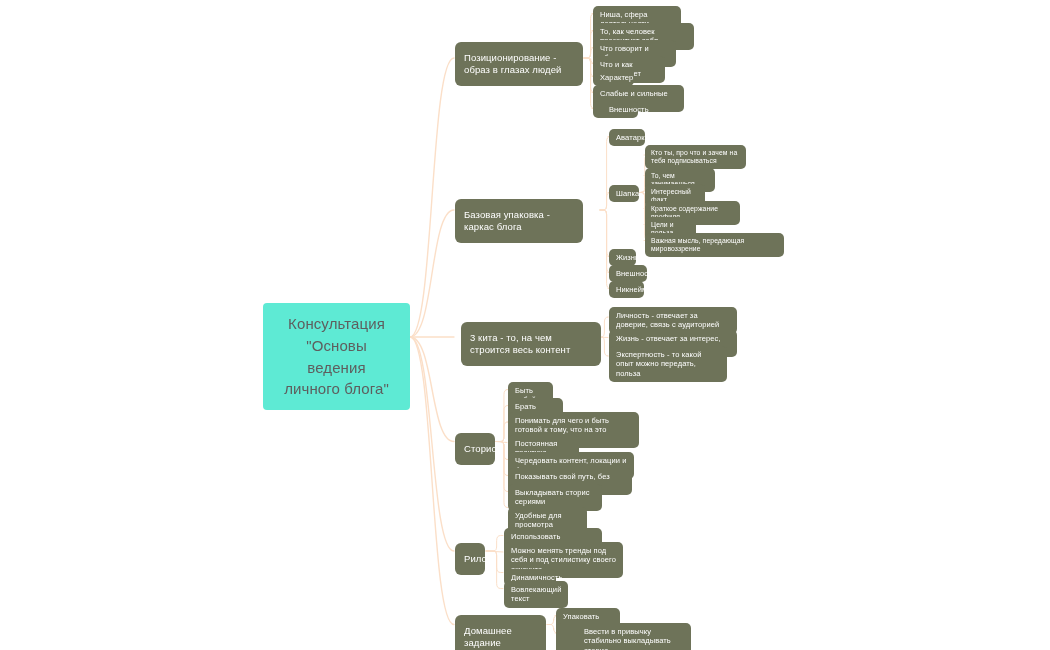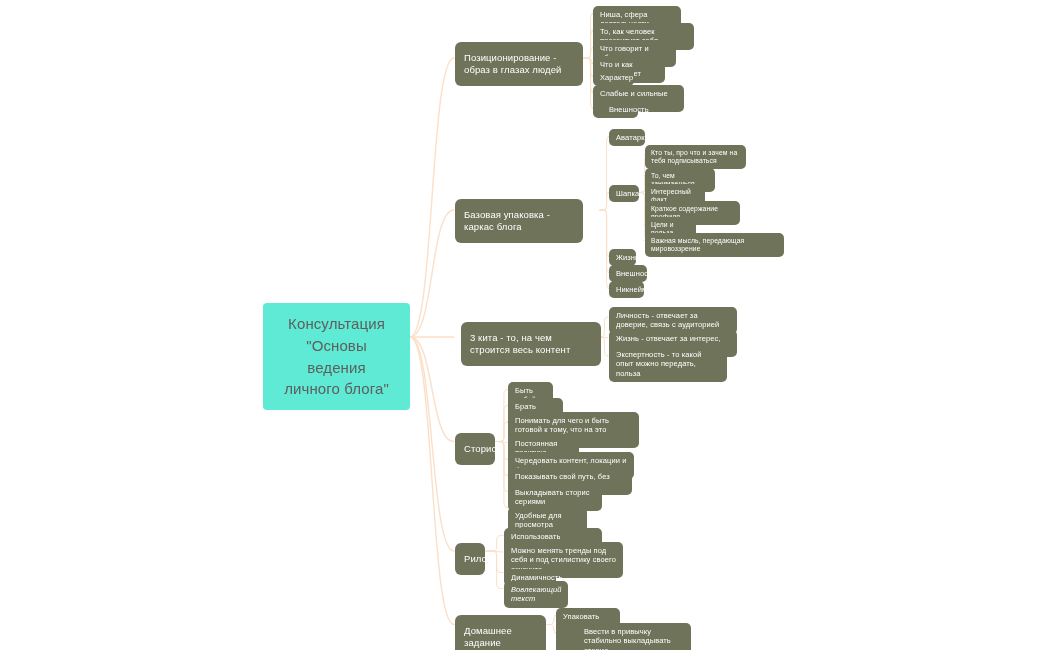--- a/index.html
+++ b/index.html
@@ -227,21 +227,21 @@
       </div>
       <div class="node node-l2" style="left: 504px; top: 528px; width: 98px; min-height: 11px;">
         <span class="node-text">Использовать трендовые звуки</span>
       </div>
       <div class="node node-l2" style="left: 504px; top: 542px; width: 119px; min-height: 16px;">
         <span class="node-text">Можно менять тренды под себя и под стилистику своего аккаунта</span>
       </div>
       <div class="node node-l2" style="left: 504px; top: 537px; width: 52px; min-height: 11px; margin-top: 32px;">
         <span class="node-text">Динамичность</span>
       </div>
-      <div class="node node-l2" style="left: 504px; top: 581px; width: 64px; min-height: 11px; font-style: italic;">
+      <div class="node node-l2" style="left: 504px; top: 581px; width: 64px; min-height: 11px;">
         <span class="node-text">Вовлекающий текст</span>
       </div>
       <div class="node node-l1" style="left: 455px; top: 615px; width: 91px; min-height: 19px;">
         <span class="node-text">Домашнее задание</span>
       </div>
       <div class="node node-l2" style="left: 556px; top: 608px; width: 64px; min-height: 11px;">
         <span class="node-text">Упаковать аккаунт</span>
       </div>
       <div class="node node-l2" style="left: 556px; top: 623px; width: 135px; min-height: 16px; padding-left: 28px;">
         <span class="node-text">Ввести в привычку стабильно выкладывать сторис</span>

